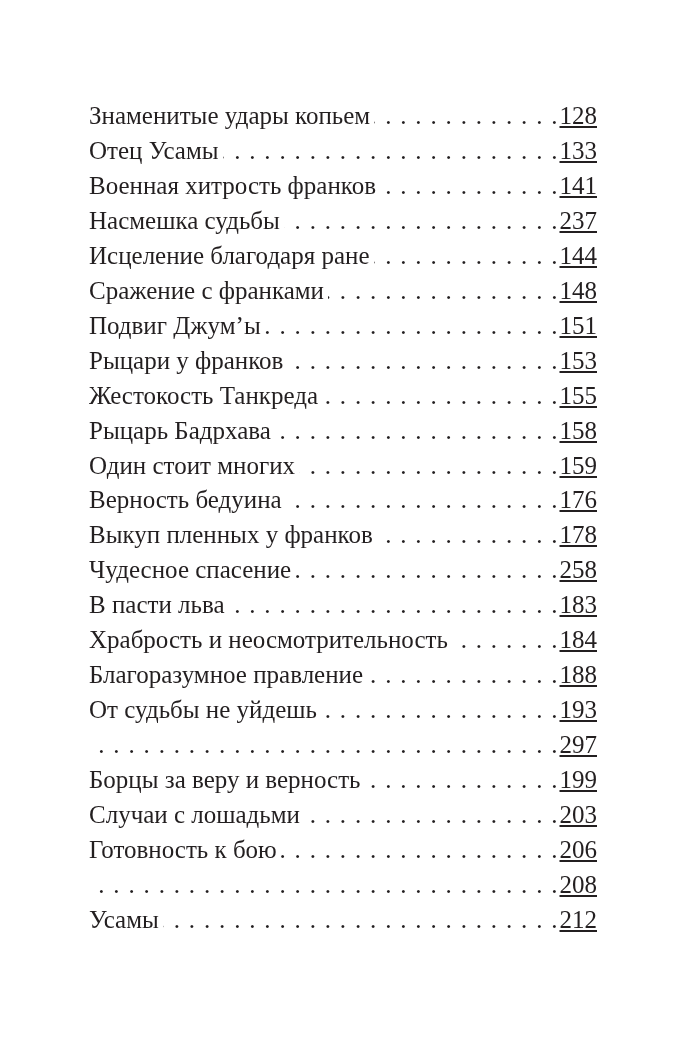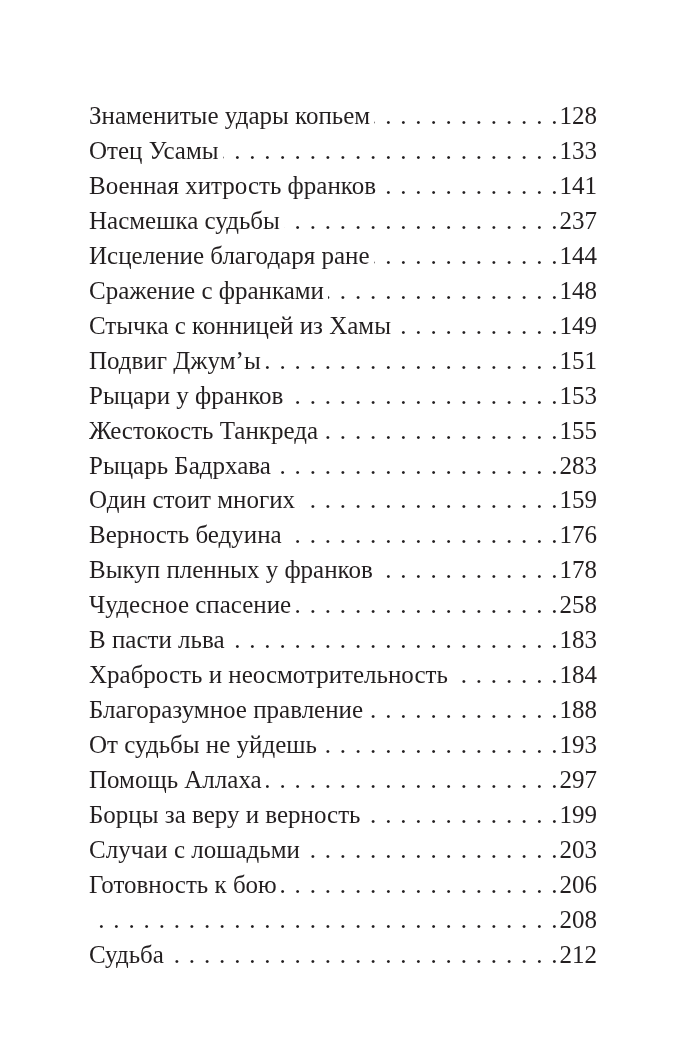--- a/index.html
+++ b/index.html
@@ -47,20 +47,21 @@
     }
     .toc-leader::before {
       content: ". . . . . . . . . . . . . . . . . . . . . . . . . . . . . . . . . . . . . . . . . . . . . . . . . . . . . . . . . . . . . . . . . . . . . . . . . . . . . . . . . . . . . . . .";
       letter-spacing: 0;
       word-spacing: 2.6px;
     }
     .toc-page {
       flex: 0 0 auto;
       padding-left: 2px;
       text-align: right;
+      text-decoration: underline;
     }
   </style>
 </head>
 <body style="color: rgb(35, 31, 32); background: rgb(255, 255, 255);">
 
 <ul class="toc">
   <li class="toc-entry">
       <span class="toc-title">Знаменитые удары копьем</span>
       <span class="toc-leader"></span>
       <span class="toc-page">128</span>
@@ -84,43 +85,38 @@
       <span class="toc-title">Исцеление благодаря ране</span>
       <span class="toc-leader"></span>
       <span class="toc-page">144</span>
     </li>
   <li class="toc-entry">
       <span class="toc-title">Сражение с франками</span>
       <span class="toc-leader"></span>
       <span class="toc-page">148</span>
     </li>
   <li class="toc-entry">
-      <span class="toc-title">Стычка с конницей из Хамы</span>
-      <span class="toc-leader"></span>
-      <span class="toc-page">149</span>
-    </li>
-  <li class="toc-entry">
       <span class="toc-title">Подвиг Джум’ы</span>
       <span class="toc-leader"></span>
       <span class="toc-page">151</span>
     </li>
   <li class="toc-entry">
       <span class="toc-title">Рыцари у франков</span>
       <span class="toc-leader"></span>
       <span class="toc-page">153</span>
     </li>
   <li class="toc-entry">
       <span class="toc-title">Жестокость Танкреда</span>
       <span class="toc-leader"></span>
       <span class="toc-page">155</span>
     </li>
   <li class="toc-entry">
       <span class="toc-title">Рыцарь Бадрхава</span>
       <span class="toc-leader"></span>
-      <span class="toc-page">283</span>
+      <span class="toc-page">158</span>
     </li>
   <li class="toc-entry">
       <span class="toc-title">Один стоит многих</span>
       <span class="toc-leader"></span>
       <span class="toc-page">159</span>
     </li>
   <li class="toc-entry">
       <span class="toc-title">Верность бедуина</span>
       <span class="toc-leader"></span>
       <span class="toc-page">176</span>
@@ -149,21 +145,20 @@
       <span class="toc-title">Благоразумное правление</span>
       <span class="toc-leader"></span>
       <span class="toc-page">188</span>
     </li>
   <li class="toc-entry">
       <span class="toc-title">От судьбы не уйдешь</span>
       <span class="toc-leader"></span>
       <span class="toc-page">193</span>
     </li>
   <li class="toc-entry">
-      <span class="toc-title">Помощь Аллаха</span>
       <span class="toc-leader"></span>
       <span class="toc-page">297</span>
     </li>
   <li class="toc-entry">
       <span class="toc-title">Борцы за веру и верность</span>
       <span class="toc-leader"></span>
       <span class="toc-page">199</span>
     </li>
   <li class="toc-entry">
       <span class="toc-title">Случаи с лошадьми</span>
@@ -173,17 +168,17 @@
   <li class="toc-entry">
       <span class="toc-title">Готовность к бою</span>
       <span class="toc-leader"></span>
       <span class="toc-page">206</span>
     </li>
   <li class="toc-entry">
       <span class="toc-leader"></span>
       <span class="toc-page">208</span>
     </li>
   <li class="toc-entry">
-      <span class="toc-title">Судьба</span>
+      <span class="toc-title">Усамы</span>
       <span class="toc-leader"></span>
       <span class="toc-page">212</span>
     </li>
 </ul>
 
 </body></html>

